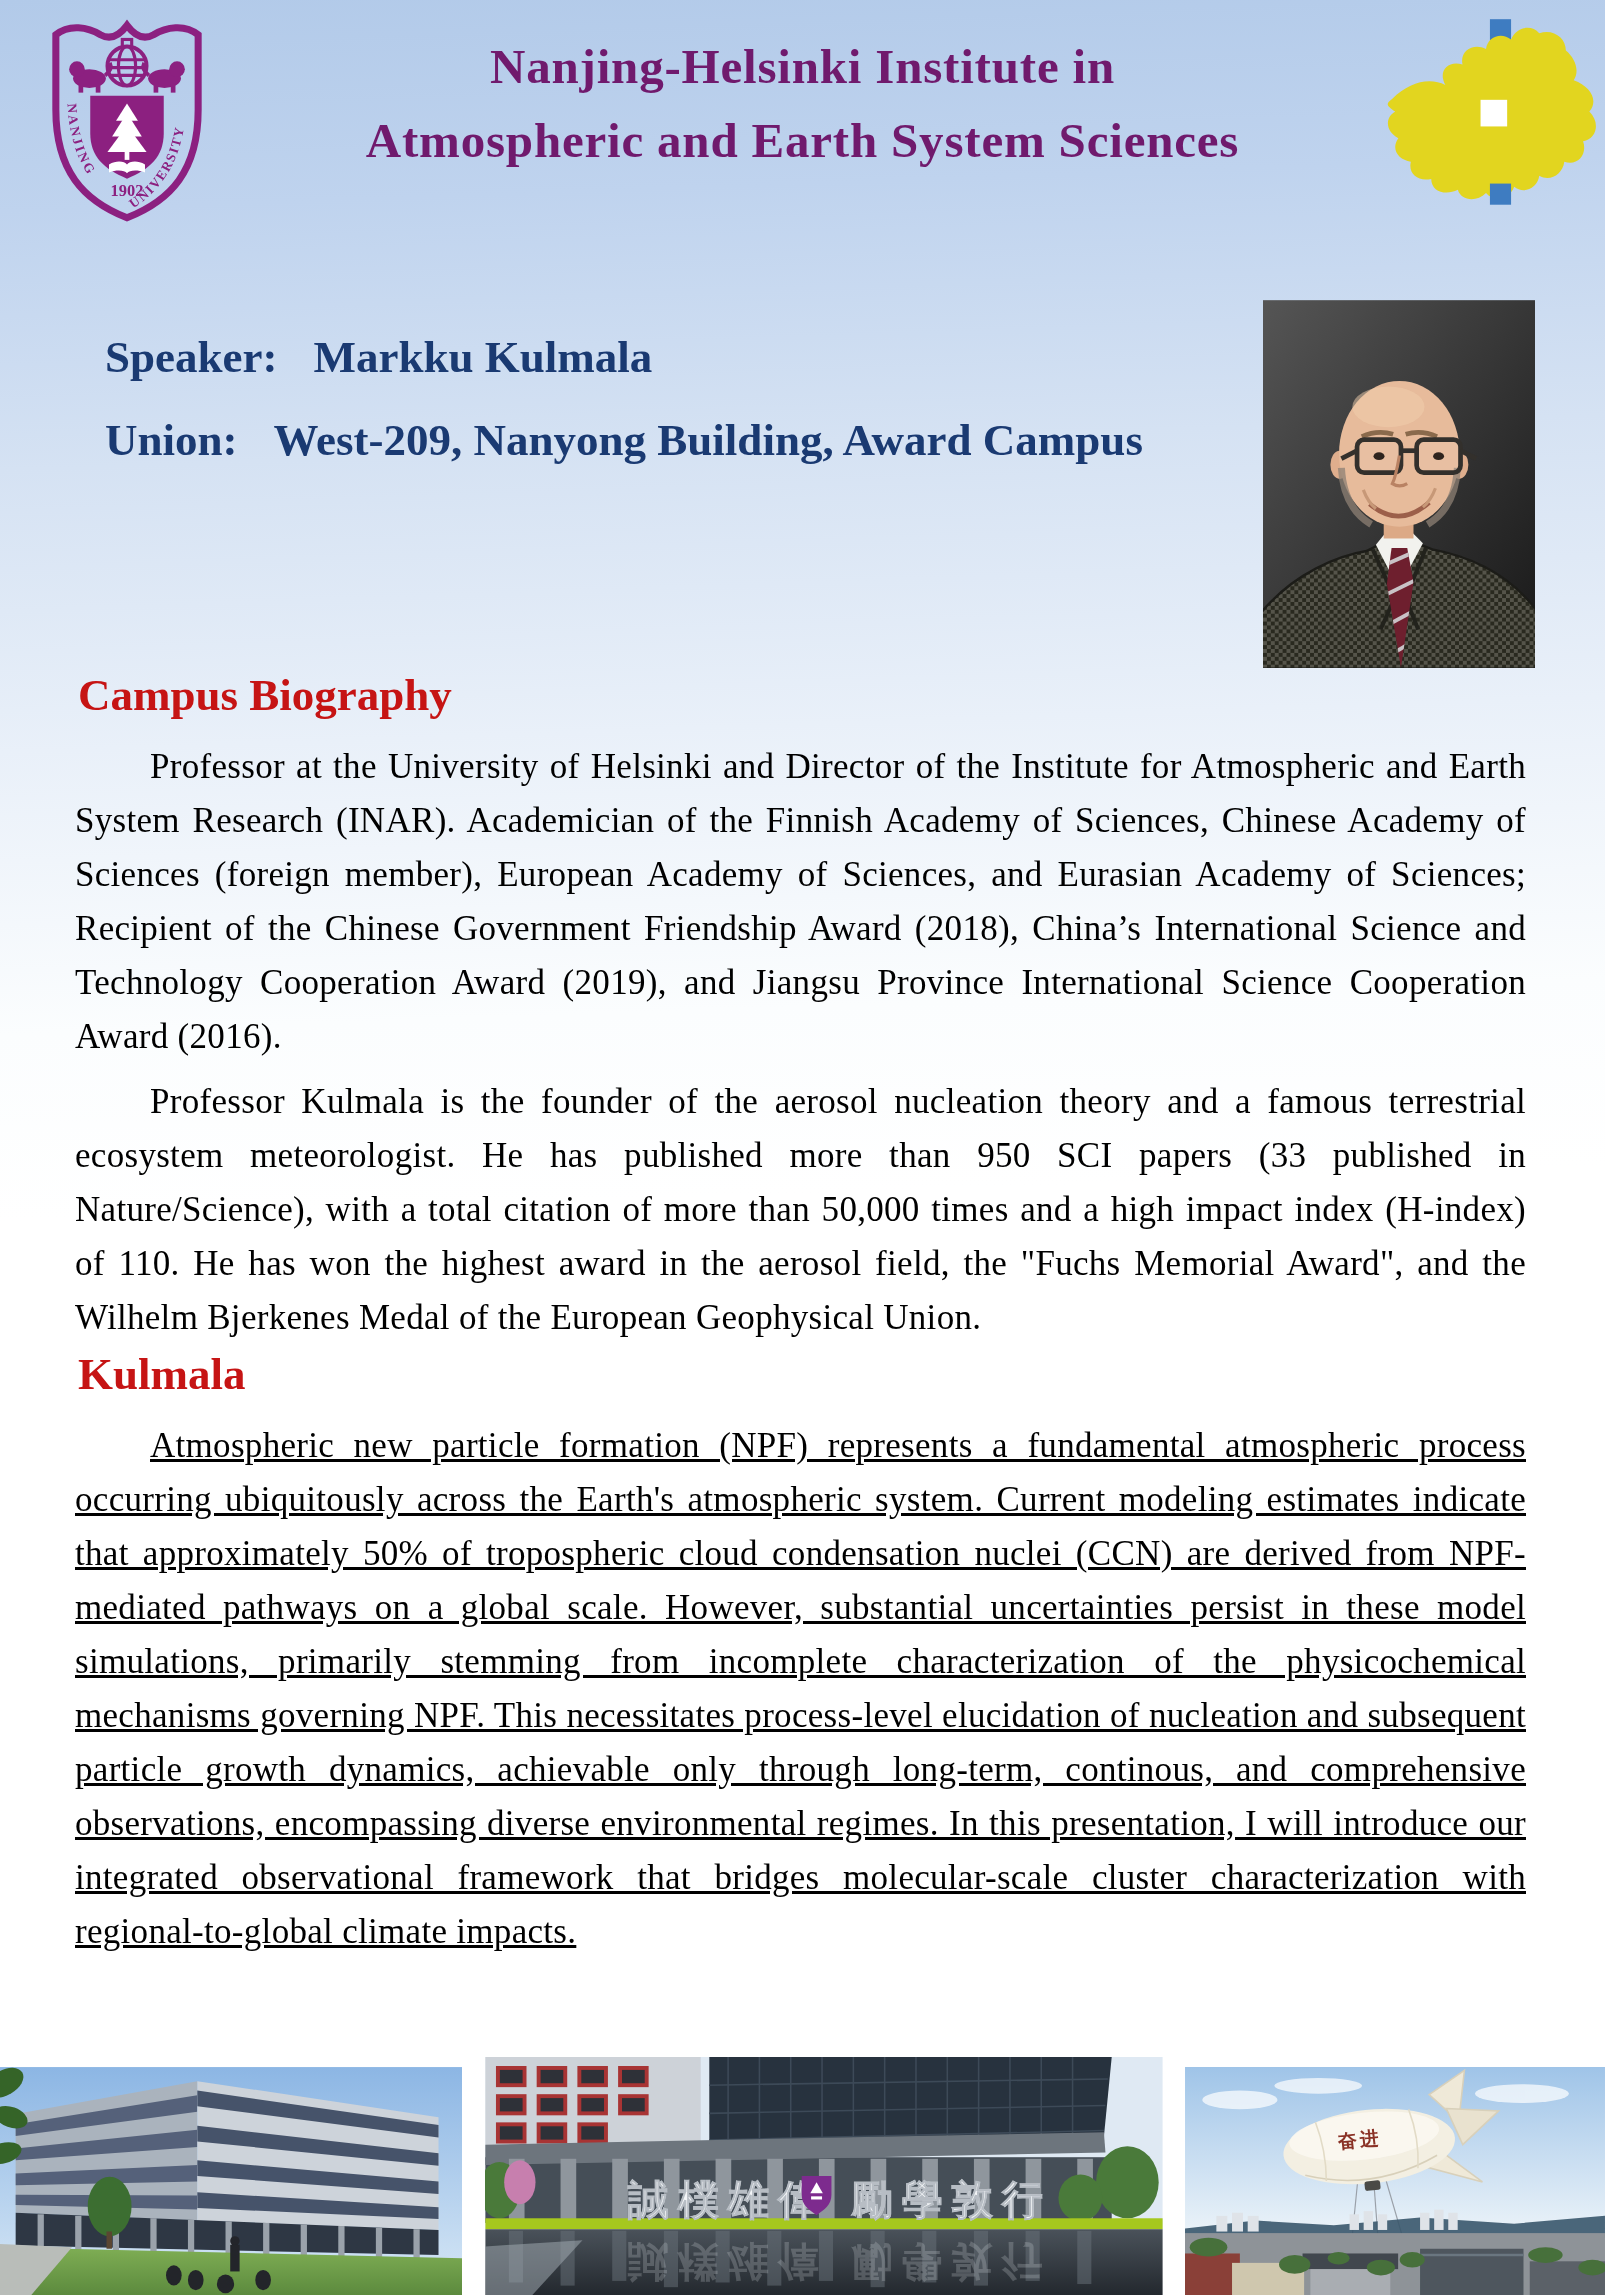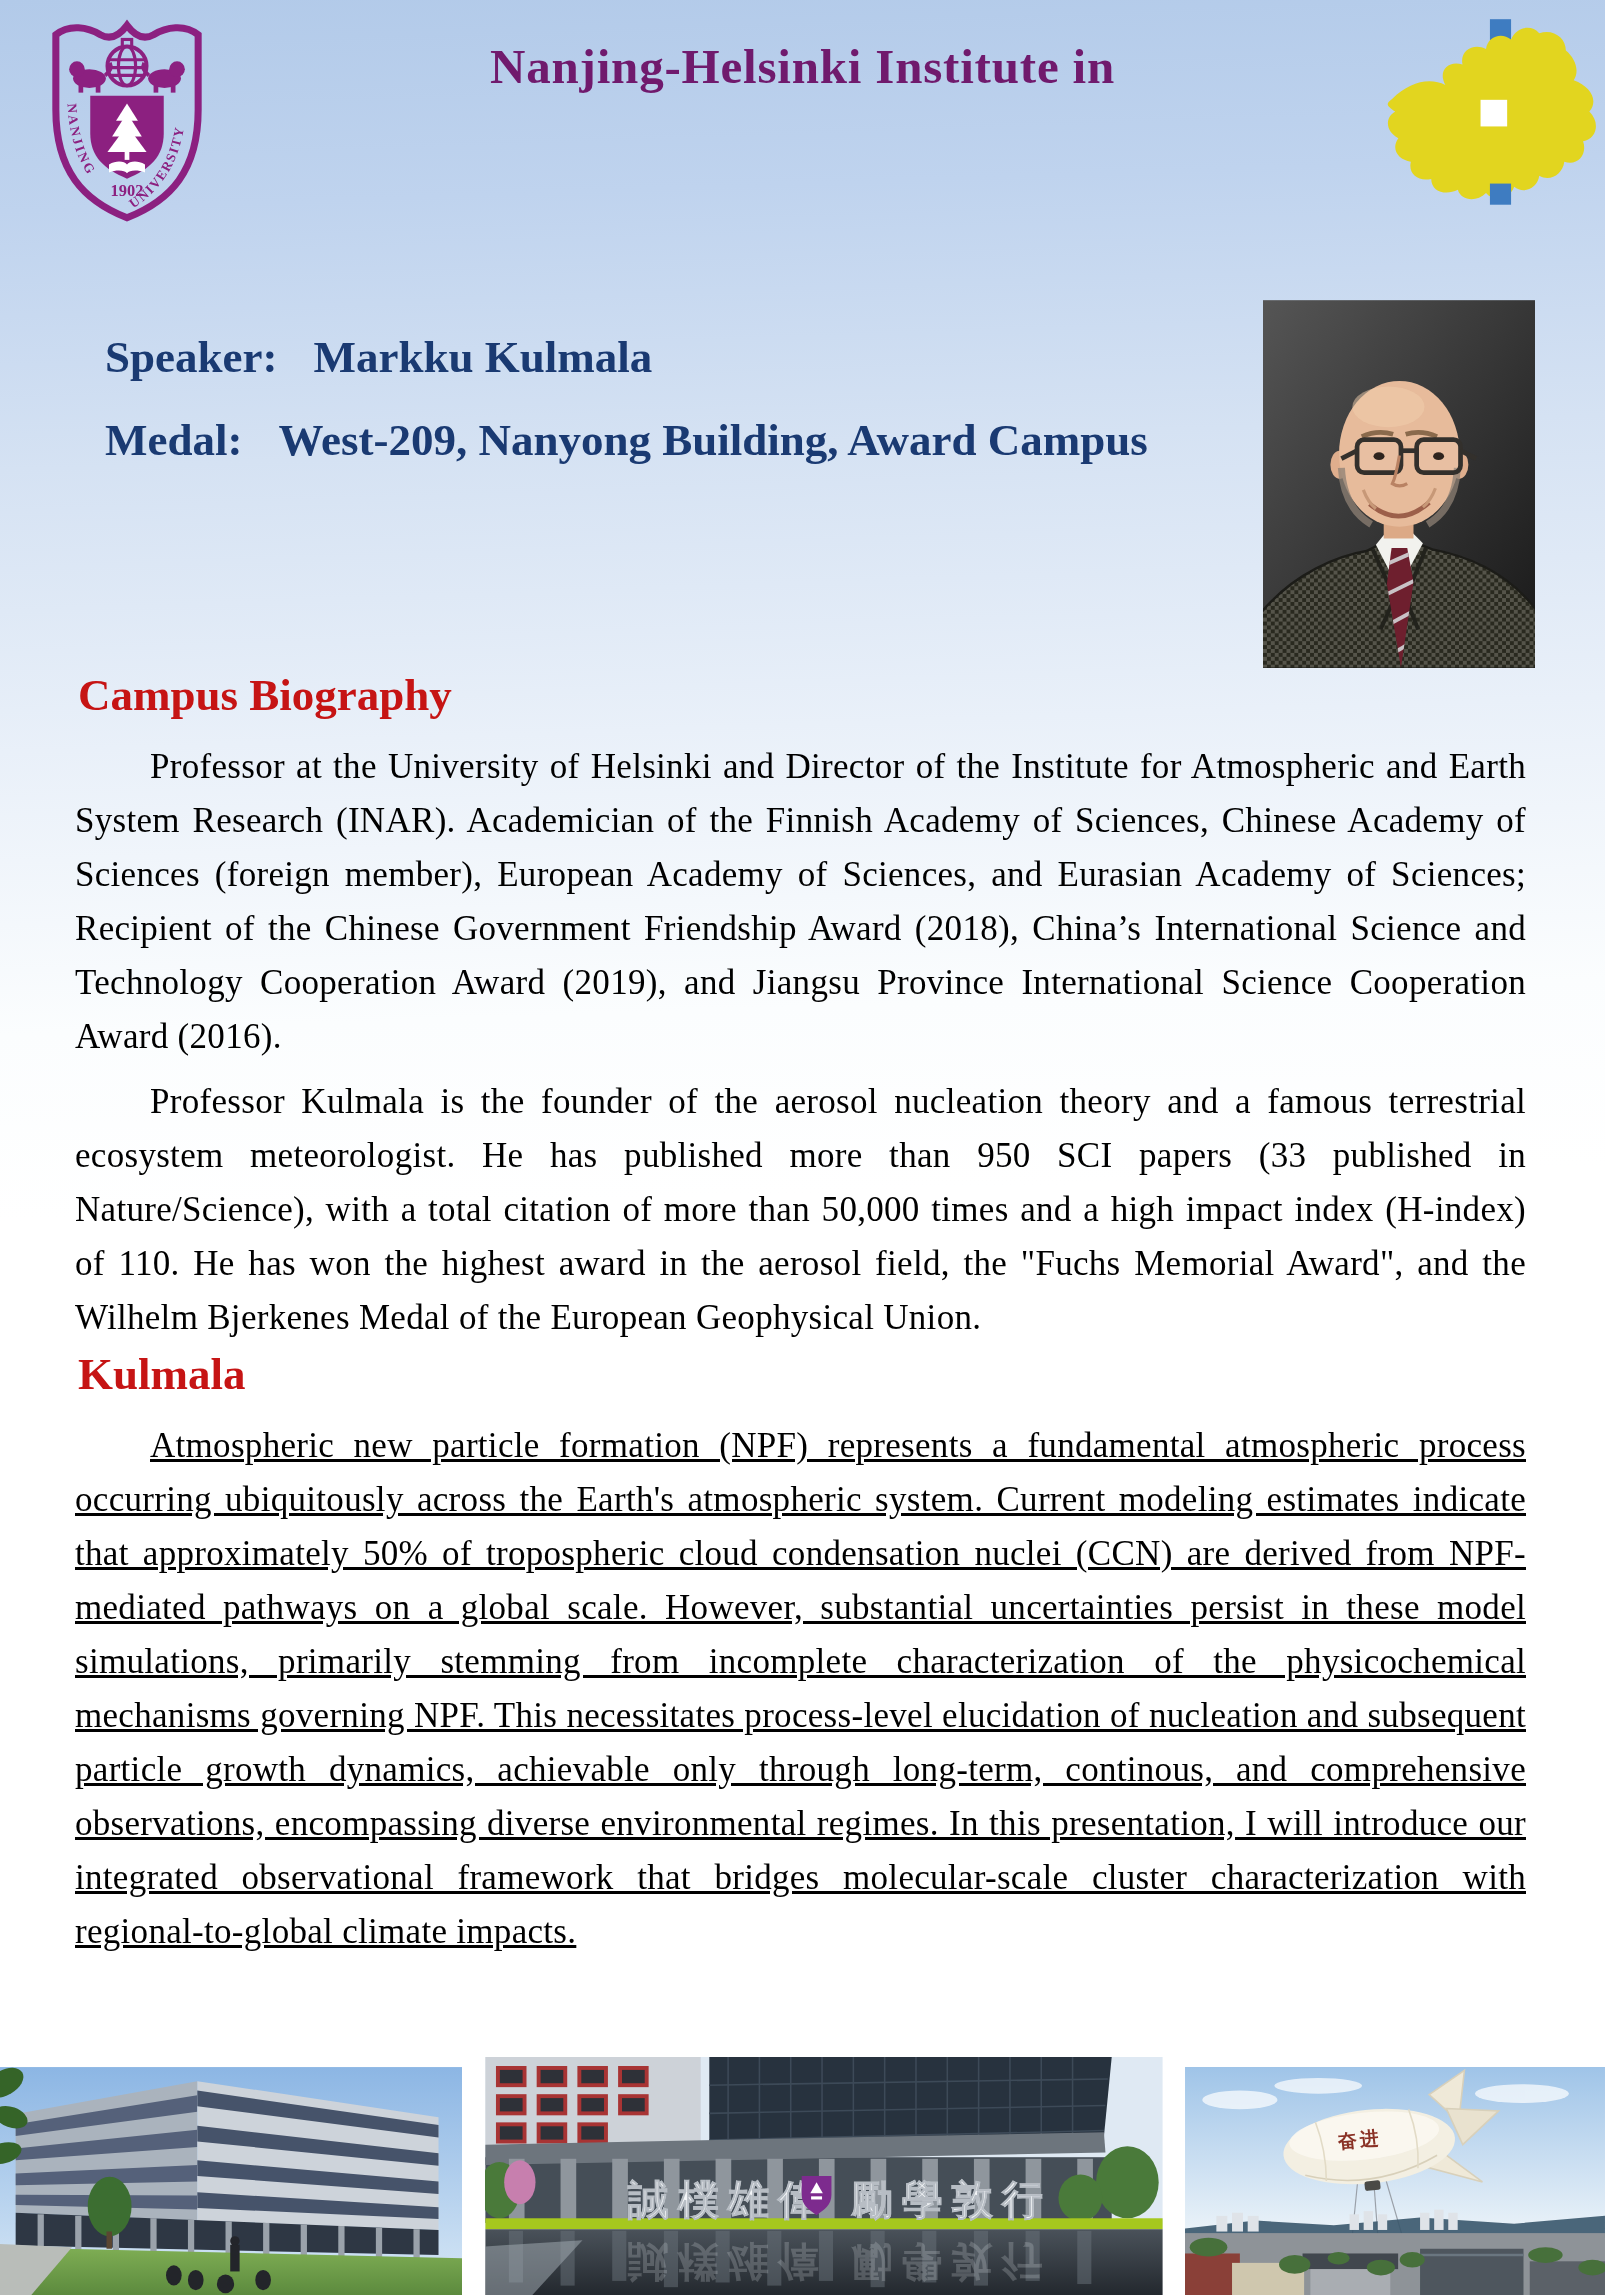--- a/index.html
+++ b/index.html
@@ -86,39 +86,40 @@
     <text font-size="17" font-weight="bold" fill="#8c2080" letter-spacing="3">
       <textPath href="#arcL">NANJING</textPath>
     </text>
     <text font-size="17" font-weight="bold" fill="#8c2080" letter-spacing="2">
       <textPath href="#arcR">UNIVERSITY</textPath>
     </text>
   </svg>
 
   <div class="title">
     <div>Nanjing-Helsinki Institute in</div>
+    <div>Atmospheric and Earth System Sciences</div>
   </div>
 
   <svg class="logo-uh" width="227" height="210" viewBox="0 0 290 268">
     <rect x="143" y="18" width="27" height="27" fill="#3e7cc1"></rect>
     <path fill="#e2d51f" d="
       M18,120 C40,98 66,92 86,102 C76,84 90,70 108,76 C104,58 122,48 138,56
       C140,40 158,34 170,44 C176,28 196,24 206,36 C224,30 240,42 240,58
       C252,68 258,84 250,96 C272,104 282,122 270,136 C284,150 280,170 262,174
       C268,192 254,206 238,200 C236,216 220,226 206,218 C204,234 186,242 174,232
       C168,248 148,252 138,240 C126,252 106,250 102,236 C86,244 68,238 68,222
       C52,226 38,216 42,200 C26,198 16,184 26,170 C10,162 8,144 22,136
       C10,128 10,126 18,120 Z"></path>
     <rect x="131" y="121" width="34" height="34" fill="#ffffff"></rect>
     <rect x="143" y="228" width="27" height="27" fill="#3e7cc1"></rect>
   </svg>
 
   <div class="info">
     <div class="row"><span class="lbl">Speaker:</span><span>Markku Kulmala</span></div>
-    <div class="row"><span class="lbl">Medal:</span><span>West-209, Nanyong Building, Award Campus</span></div>
+    <div class="row"><span class="lbl">Union:</span><span>West-209, Nanyong Building, Award Campus</span></div>
   </div>
 
   <svg class="portrait" width="272" height="368" viewBox="0 0 347 469">
     <defs>
       <linearGradient id="pbg" x1="0" y1="0" x2="1" y2="1">
         <stop offset="0" stop-color="#555555"></stop>
           <stop offset="1" stop-color="#181818"></stop>
       </linearGradient>
       <pattern id="hound" width="10" height="10" patternUnits="userSpaceOnUse">
         <rect width="10" height="10" fill="#55544a"></rect>

